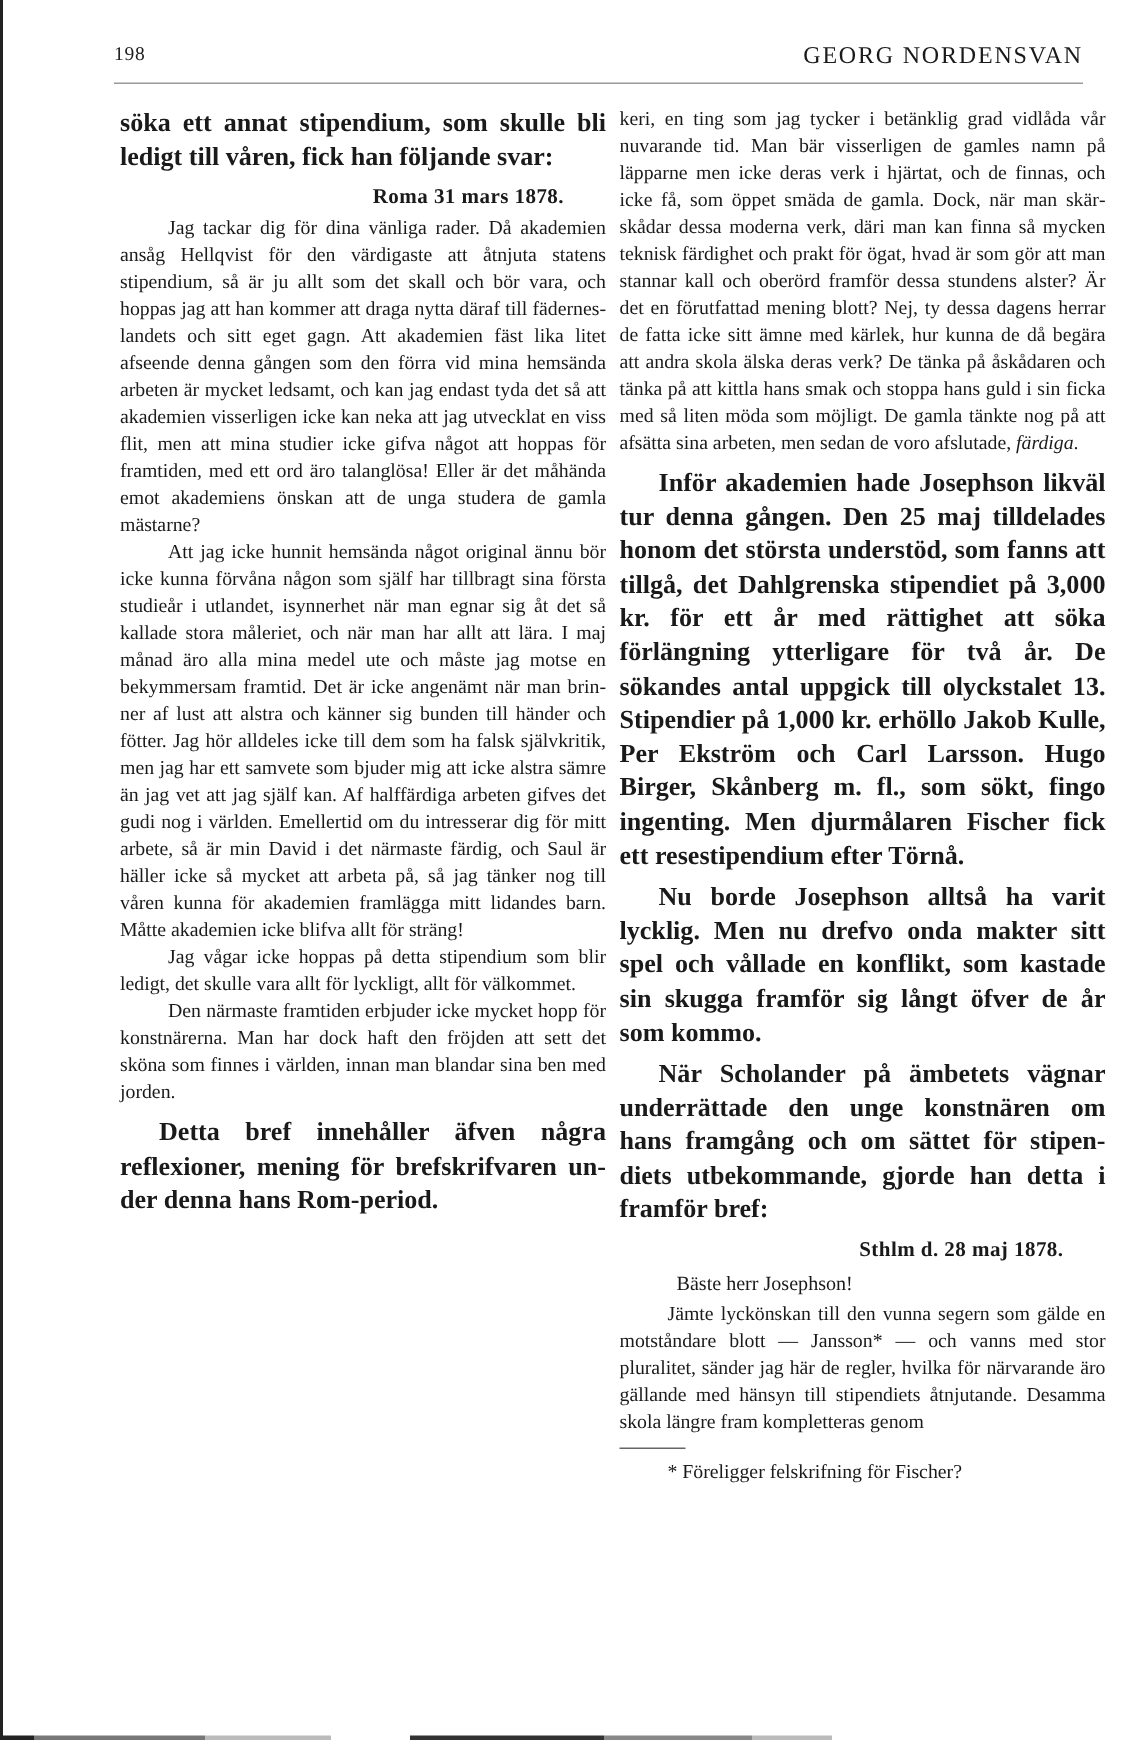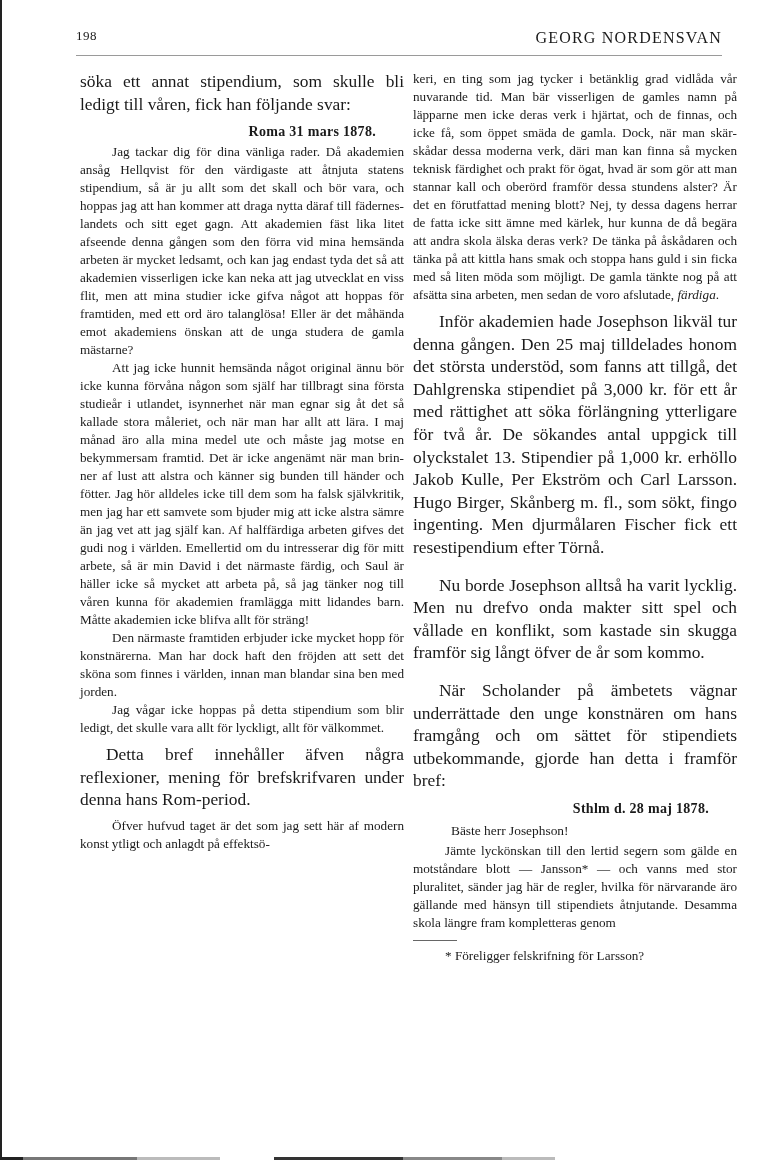--- a/index.html
+++ b/index.html
@@ -13,25 +13,25 @@
       background: linear-gradient(90deg, #222 0 3%, #777 3% 18%, #bbb 18% 29%, #fff 29% 36%, #333 36% 53%, #888 53% 66%, #bbb 66% 73%, #fff 73%); }
     .running-head { position: absolute; left: 76px; top: 28px; width: 646px; height: 24px; }
     .page-number { position: absolute; left: 0; top: 0; font-size: 13px; letter-spacing: 0.5px; }
     .running-title { position: absolute; left: 0; right: 0; top: 1px; text-align: right; font-size: 16px; letter-spacing: 1.2px; }
     .head-rule { position: absolute; left: 76px; top: 55px; width: 646px; height: 1px; background: #9a9a9a; }
 
     .col { position: absolute; top: 70px; width: 324px; }
     .col-left { left: 80px; }
     .col-right { left: 413px; }
 
-    .p-large { font-size: 17.4px; line-height: 22.6px; text-align: justify; margin: 0; }
+    .p-large { font-size: 17.4px; line-height: 22.6px; text-align: justify; margin: 0; font-weight: bold; }
     .p-small { font-size: 13.2px; line-height: 18px; text-align: justify; margin: 0; }
     .indent { text-indent: 26px; }
     .indent-small { text-indent: 32px; }
-    .gap-s { margin-top: 15px; }
+    .gap-s { margin-top: 5px; }
     .gap-m { margin-top: 6px; }
     .dateline { text-align: right; font-size: 14px; line-height: 22px; margin: 6px 28px 0 0; letter-spacing: 0.3px; font-weight: bold; }
     .salutation { font-size: 13.4px; line-height: 22px; margin: 0 0 0 38px; }
     .footnote-rule { width: 44px; height: 1px; background: #666; margin: 8px 0 6px 0; }
     .footnote { font-size: 13.2px; line-height: 18px; margin-left: 32px; }
     em { font-style: italic; }
   </style>
 </head>
 <body>
 
@@ -41,31 +41,30 @@
   <span class="page-number">198</span>
   <div class="running-title">GEORG NORDENSVAN</div>
 </div>
 <div class="head-rule"></div>
 
 <div class="col col-left">
   <p class="p-large">söka ett annat stipendium, som skulle bli ledigt till våren, fick han följande svar:</p>
   <div class="dateline">Roma 31 mars 1878.</div>
   <p class="p-small indent-small">Jag tackar dig för dina vänliga rader. Då akademien ansåg Hellqvist för den värdigaste att åtnjuta statens stipendium, så är ju allt som det skall och bör vara, och hoppas jag att han kommer att draga nytta däraf till fädernes­landets och sitt eget gagn. Att akademien fäst lika litet afseende denna gången som den förra vid mina hemsända arbeten är mycket ledsamt, och kan jag endast tyda det så att akademien visserligen icke kan neka att jag utvecklat en viss flit, men att mina studier icke gifva något att hoppas för framtiden, med ett ord äro ta­langlösa! Eller är det måhända emot akade­miens önskan att de unga studera de gamla mästarne?</p>
   <p class="p-small indent-small">Att jag icke hunnit hemsända något origi­nal ännu bör icke kunna förvåna någon som själf har tillbragt sina första studieår i utlan­det, isynnerhet när man egnar sig åt det så kallade stora måleriet, och när man har allt att lära. I maj månad äro alla mina medel ute och måste jag motse en bekymmersam framtid. Det är icke angenämt när man brin­ner af lust att alstra och känner sig bunden till händer och fötter. Jag hör alldeles icke till dem som ha falsk självkritik, men jag har ett samvete som bjuder mig att icke alstra sämre än jag vet att jag själf kan. Af halffärdiga arbeten gifves det gudi nog i världen. Emel­lertid om du intresserar dig för mitt arbete, så är min David i det närmaste färdig, och Saul är häller icke så mycket att arbeta på, så jag tänker nog till våren kunna för akademien fram­lägga mitt lidandes barn. Måtte akademien icke blifva allt för sträng!</p>
+  <p class="p-small indent-small">Jag vågar icke hoppas på detta stipen­dium som blir ledigt, det skulle vara allt för lyckligt, allt för välkommet.</p>
   <p class="p-small indent-small">Den närmaste framtiden erbjuder icke myc­ket hopp för konstnärerna. Man har dock haft den fröjden att sett det sköna som finnes i världen, innan man blandar sina ben med jorden.</p>
-  <p class="p-small indent-small">Jag vågar icke hoppas på detta stipen­dium som blir ledigt, det skulle vara allt för lyckligt, allt för välkommet.</p>
   <p class="p-large indent gap-m">Detta bref innehåller äfven några reflexioner, mening för brefskrifvaren un­der denna hans Rom-period.</p>
-  <p class="p-small indent-small gap-m">Öfver hufvud taget är det som jag sett här af modern konst ytligt och anlagdt på effektsö-</p>
 </div>
 
 <div class="col col-right">
   <p class="p-small"><span>keri, en ting som jag tycker i betänklig grad vid­låda vår nuvarande tid. Man bär visserligen de gamles namn på läpparne men icke deras verk i hjärtat, och de finnas, och icke få, som öp­pet smäda de gamla. Dock, när man skär­skådar dessa moderna verk, däri man kan finna så mycken teknisk färdighet och prakt för ögat, hvad är som gör att man stannar kall och oberörd framför dessa stundens alster? Är det en förutfattad mening blott? Nej, ty dessa dagens herrar de fatta icke sitt ämne med kär­lek, hur kunna de då begära att andra skola älska deras verk? De tänka på åskådaren och tänka på att kittla hans smak och stoppa hans guld i sin ficka med så liten möda som möj­ligt. De gamla tänkte nog på att afsätta sina arbeten, men sedan de voro afslutade, </span><em>färdiga</em><span>.</span></p>
   <p class="p-large indent gap-m">Inför akademien hade Josephson lik­väl tur denna gången. Den 25 maj till­delades honom det största understöd, som fanns att tillgå, det Dahlgrenska stipendiet på 3,000 kr. för ett år med rättighet att söka förlängning ytterligare för två år. De sökandes antal uppgick till olyckstalet 13. Stipendier på 1,000 kr. erhöllo Jakob Kulle, Per Ekström och Carl Larsson. Hugo Birger, Skånberg m. fl., som sökt, fingo ingenting. Men djur­målaren Fischer fick ett resestipendium efter Törnå.</p>
   <p class="p-large indent gap-s">Nu borde Josephson alltså ha varit lycklig. Men nu drefvo onda makter sitt spel och vållade en konflikt, som kastade sin skugga framför sig långt öfver de år som kommo.</p>
   <p class="p-large indent gap-s">När Scholander på ämbetets vägnar underrättade den unge konstnären om hans framgång och om sättet för stipen­diets utbekommande, gjorde han detta i framför bref:</p>
   <div class="dateline">Sthlm d. 28 maj 1878.</div>
   <div class="salutation">Bäste herr Josephson!</div>
-  <p class="p-small indent-small">Jämte lyckönskan till den lertid segern som gälde en motståndare blott — Jansson* — och vanns med stor pluralitet, sänder jag här de regler, hvilka för närvarande äro gällande med hänsyn till stipendiets åtnjutande. De­samma skola längre fram kompletteras genom</p>
+  <p class="p-small indent-small">Jämte lyckönskan till den vunna segern som gälde en motståndare blott — Jansson* — och vanns med stor pluralitet, sänder jag här de regler, hvilka för närvarande äro gällande med hänsyn till stipendiets åtnjutande. De­samma skola längre fram kompletteras genom</p>
   <div class="footnote-rule"></div>
-  <div class="footnote">* Föreligger felskrifning för Larsson?</div>
+  <div class="footnote">* Föreligger felskrifning för Fischer?</div>
 </div>
 
 <div class="scan-edge-bottom"></div>
 
 </body></html>

